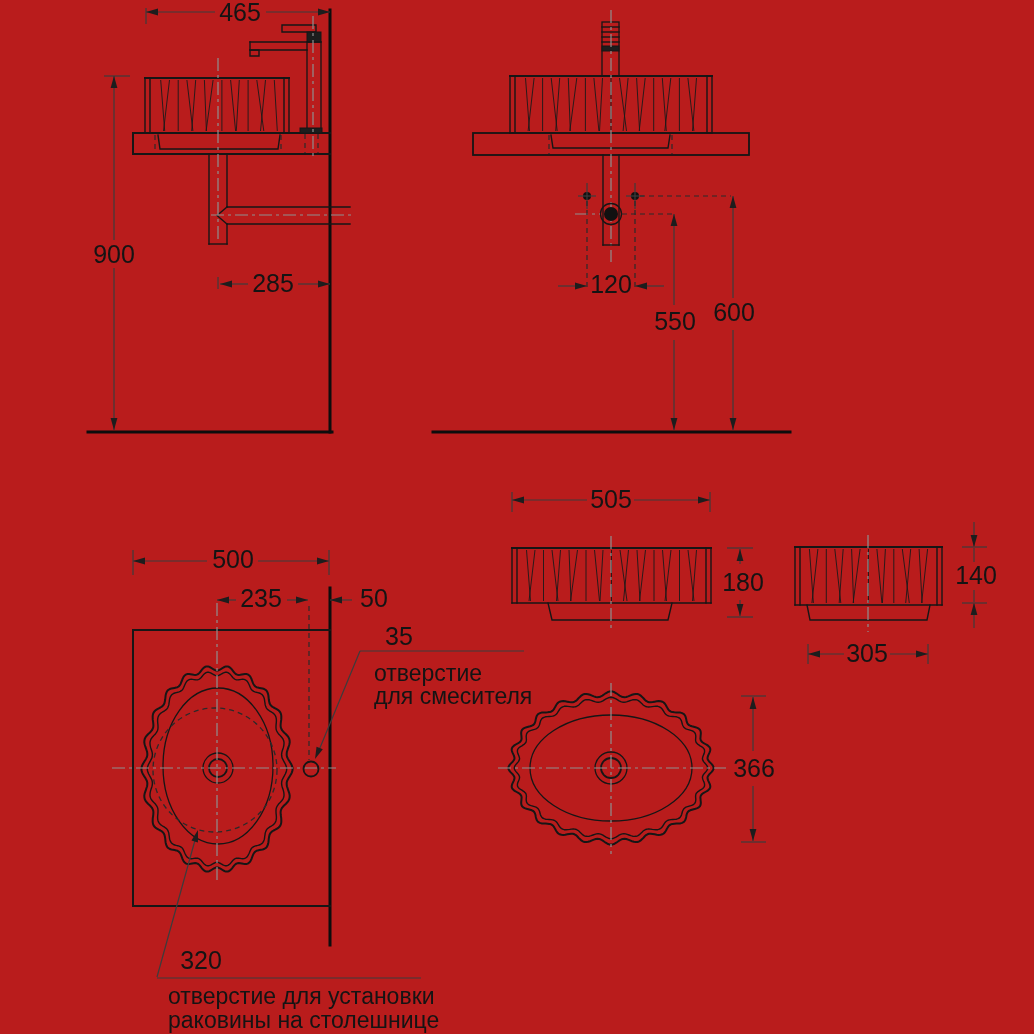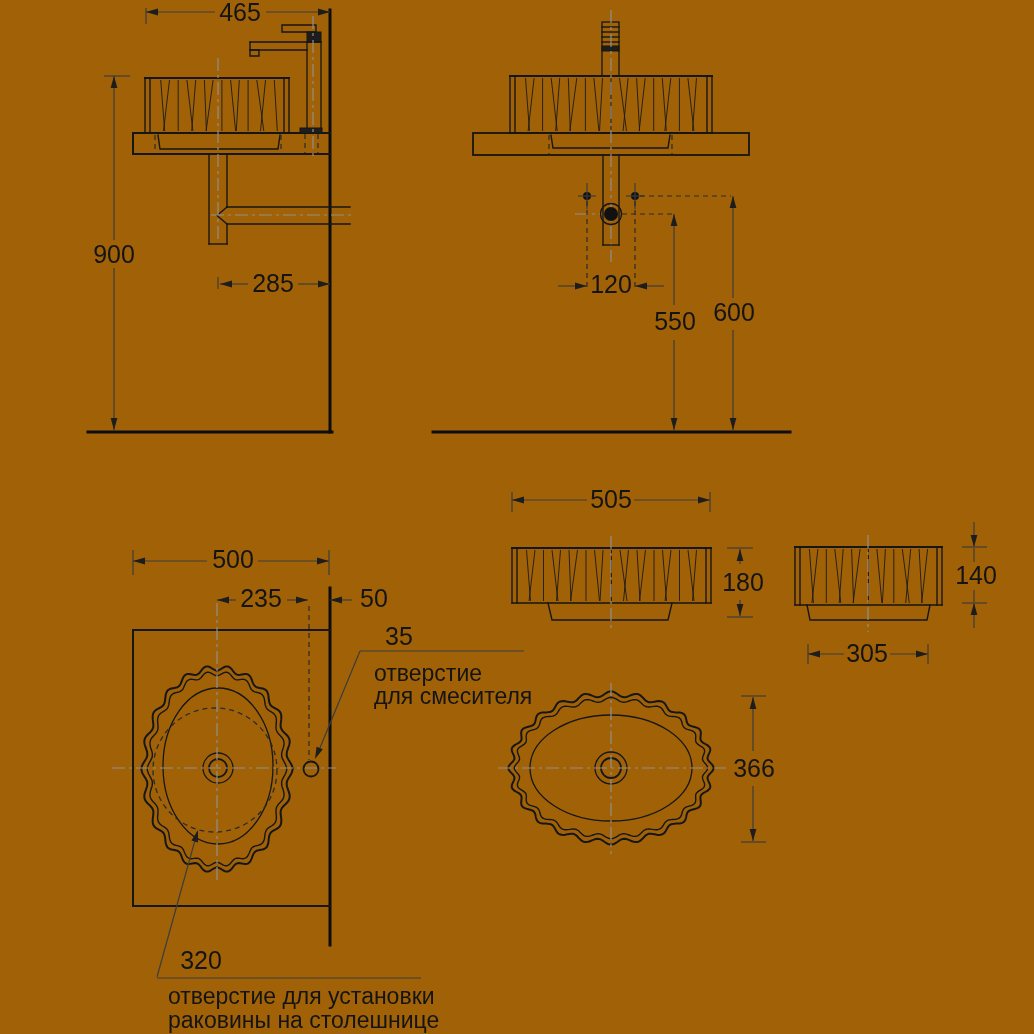--- a/index.html
+++ b/index.html
@@ -1,16 +1,16 @@
 <!DOCTYPE html>
 <html><head>
 <meta charset="utf-8">
 <style>
   html,body{margin:0;padding:0;background:#ffffff;}
-  .stage{position:relative;width:1034px;height:1034px;background:#a16207;overflow:hidden;}
+  .stage{position:relative;width:1034px;height:1034px;background:#b91c1c;overflow:hidden;}
   svg{display:block;}
   
   .ol  {stroke:#161616;stroke-width:2;fill:none;stroke-linecap:square;}
   .ol1 {stroke:#161616;stroke-width:1.4;fill:none;stroke-linecap:square;}
   .th  {stroke:#0d0d0d;stroke-width:3;fill:none;stroke-linecap:square;}
   .dim {stroke:#3c3c3c;stroke-width:1.2;fill:none;}
   .cl  {stroke:#8f8f8f;stroke-width:1.2;fill:none;stroke-dasharray:13 4 3 4;}
   .hid {stroke:#2a2a2a;stroke-width:1.2;fill:none;stroke-dasharray:5 4;}
   .ah  {fill:#1d1d1d;stroke:none;}
   .fill{fill:#1d1d1d;stroke:#161616;stroke-width:1;}

